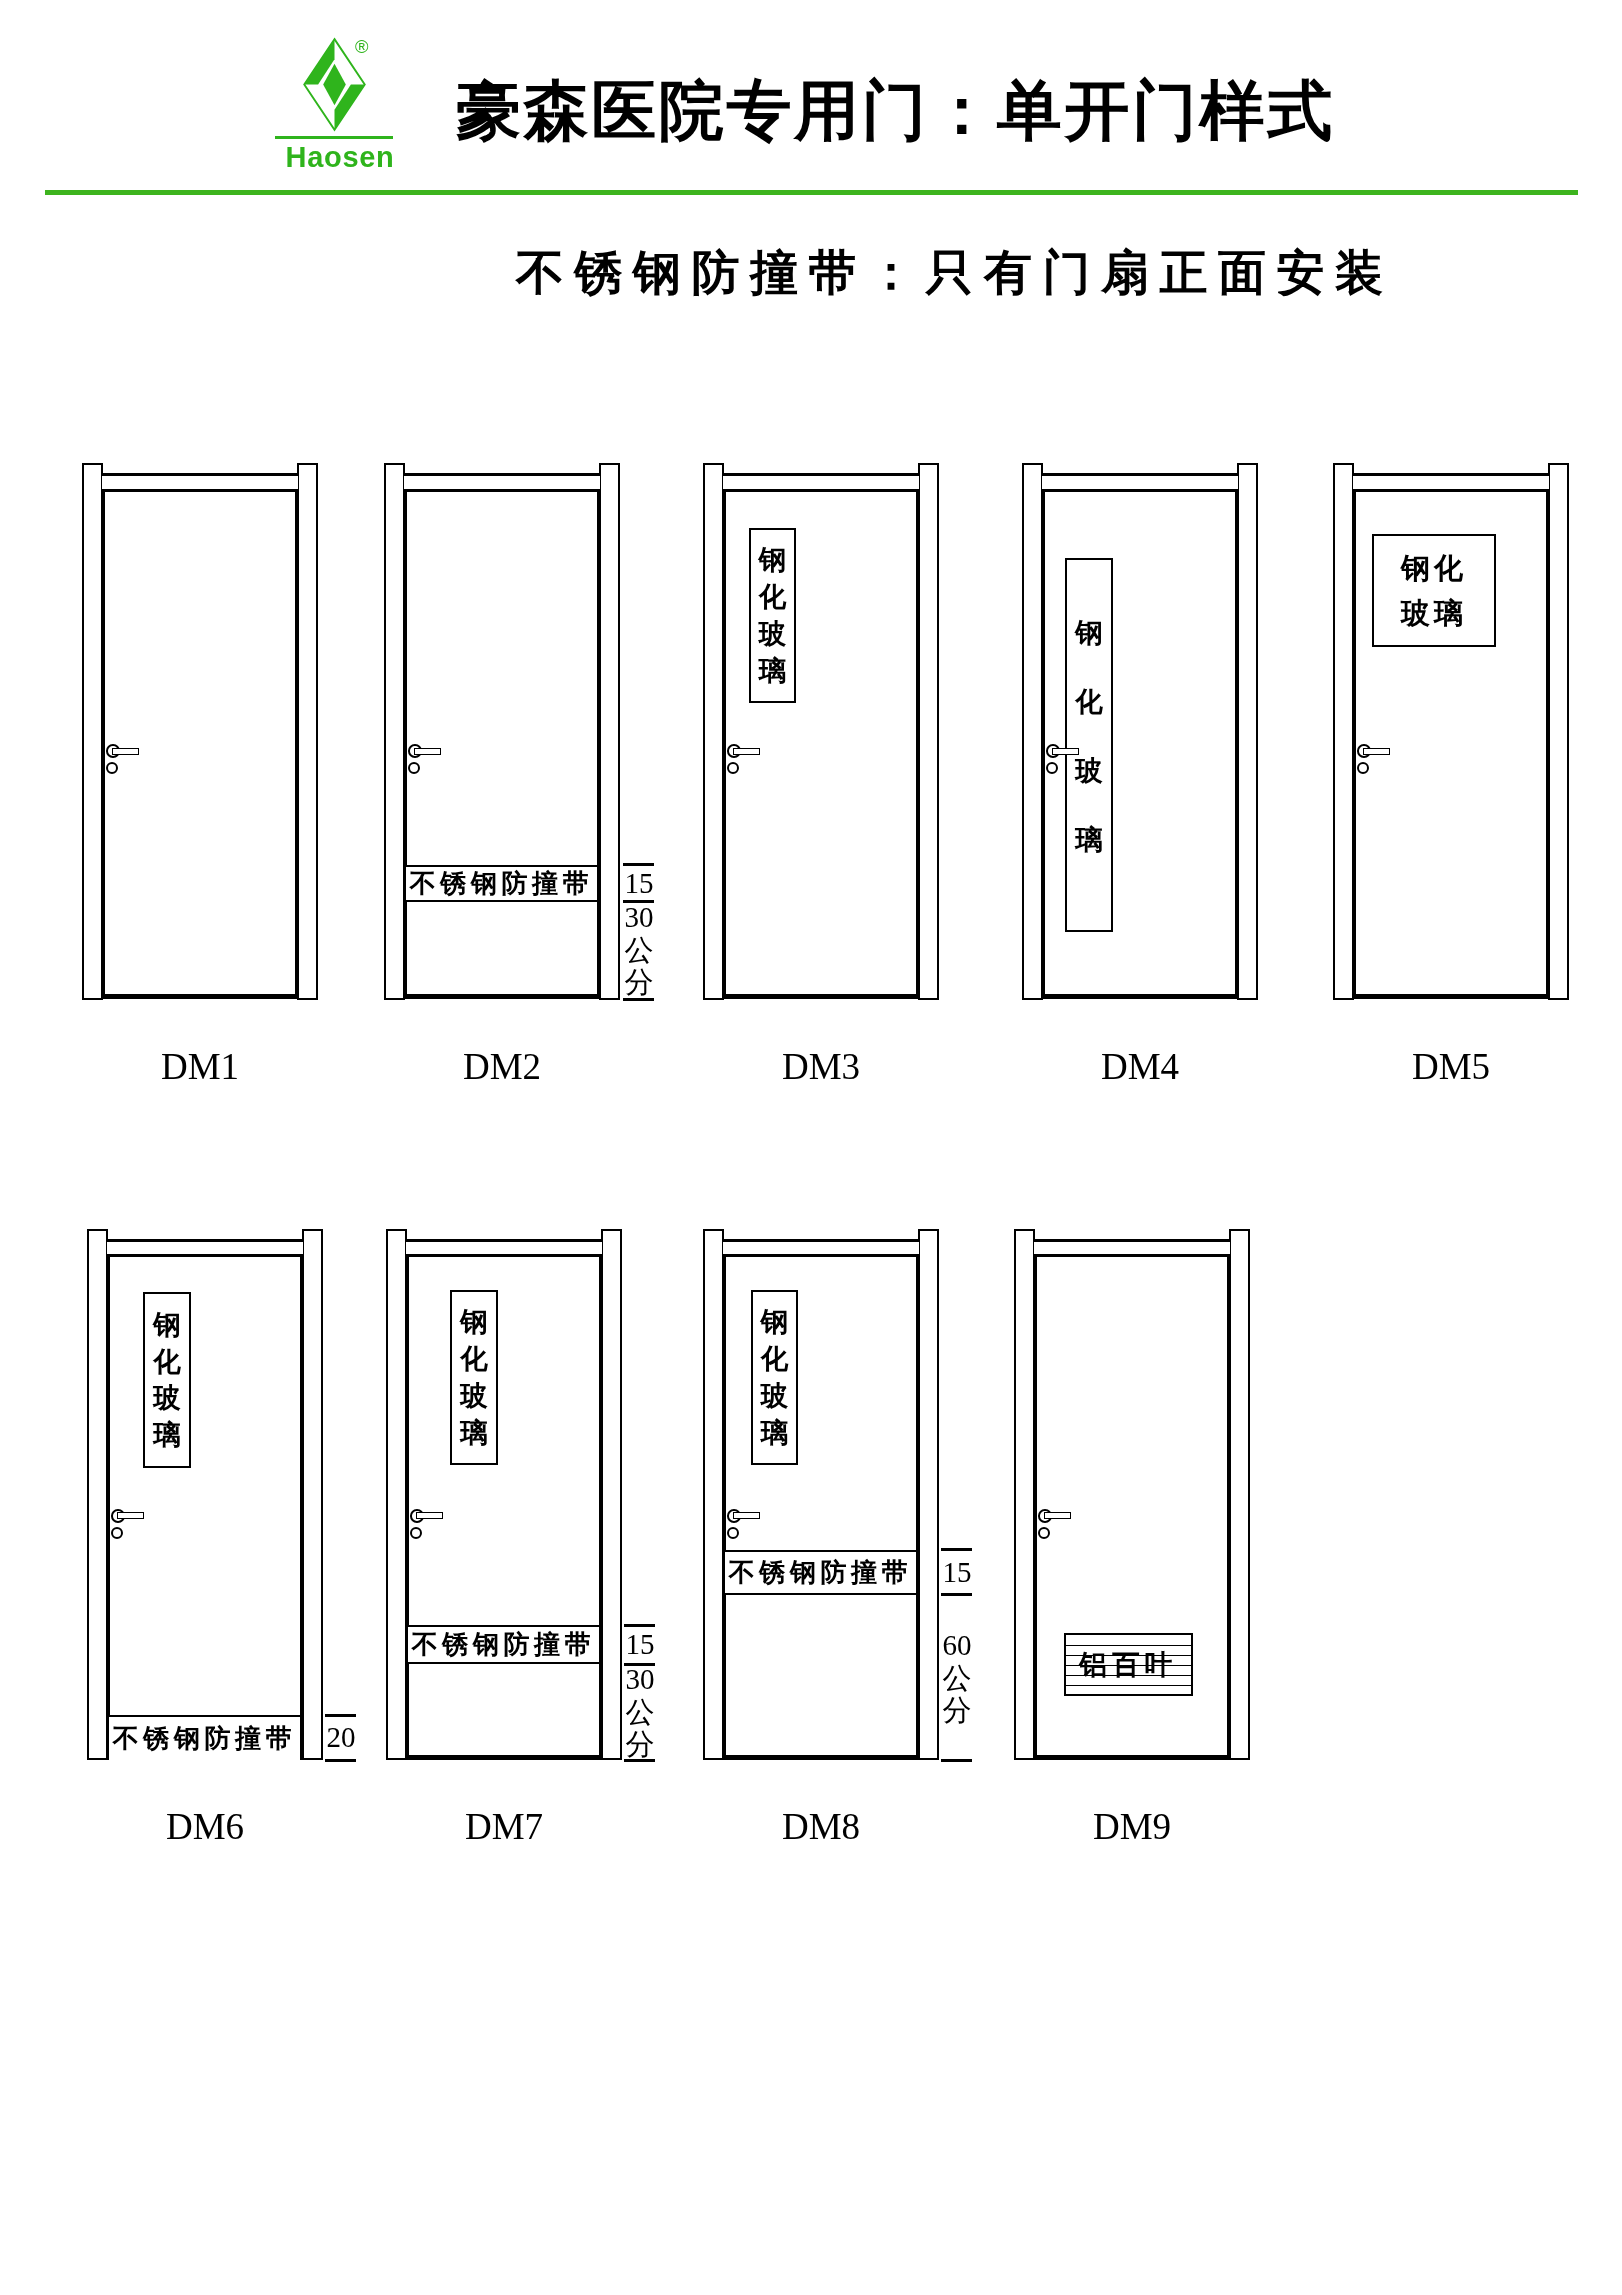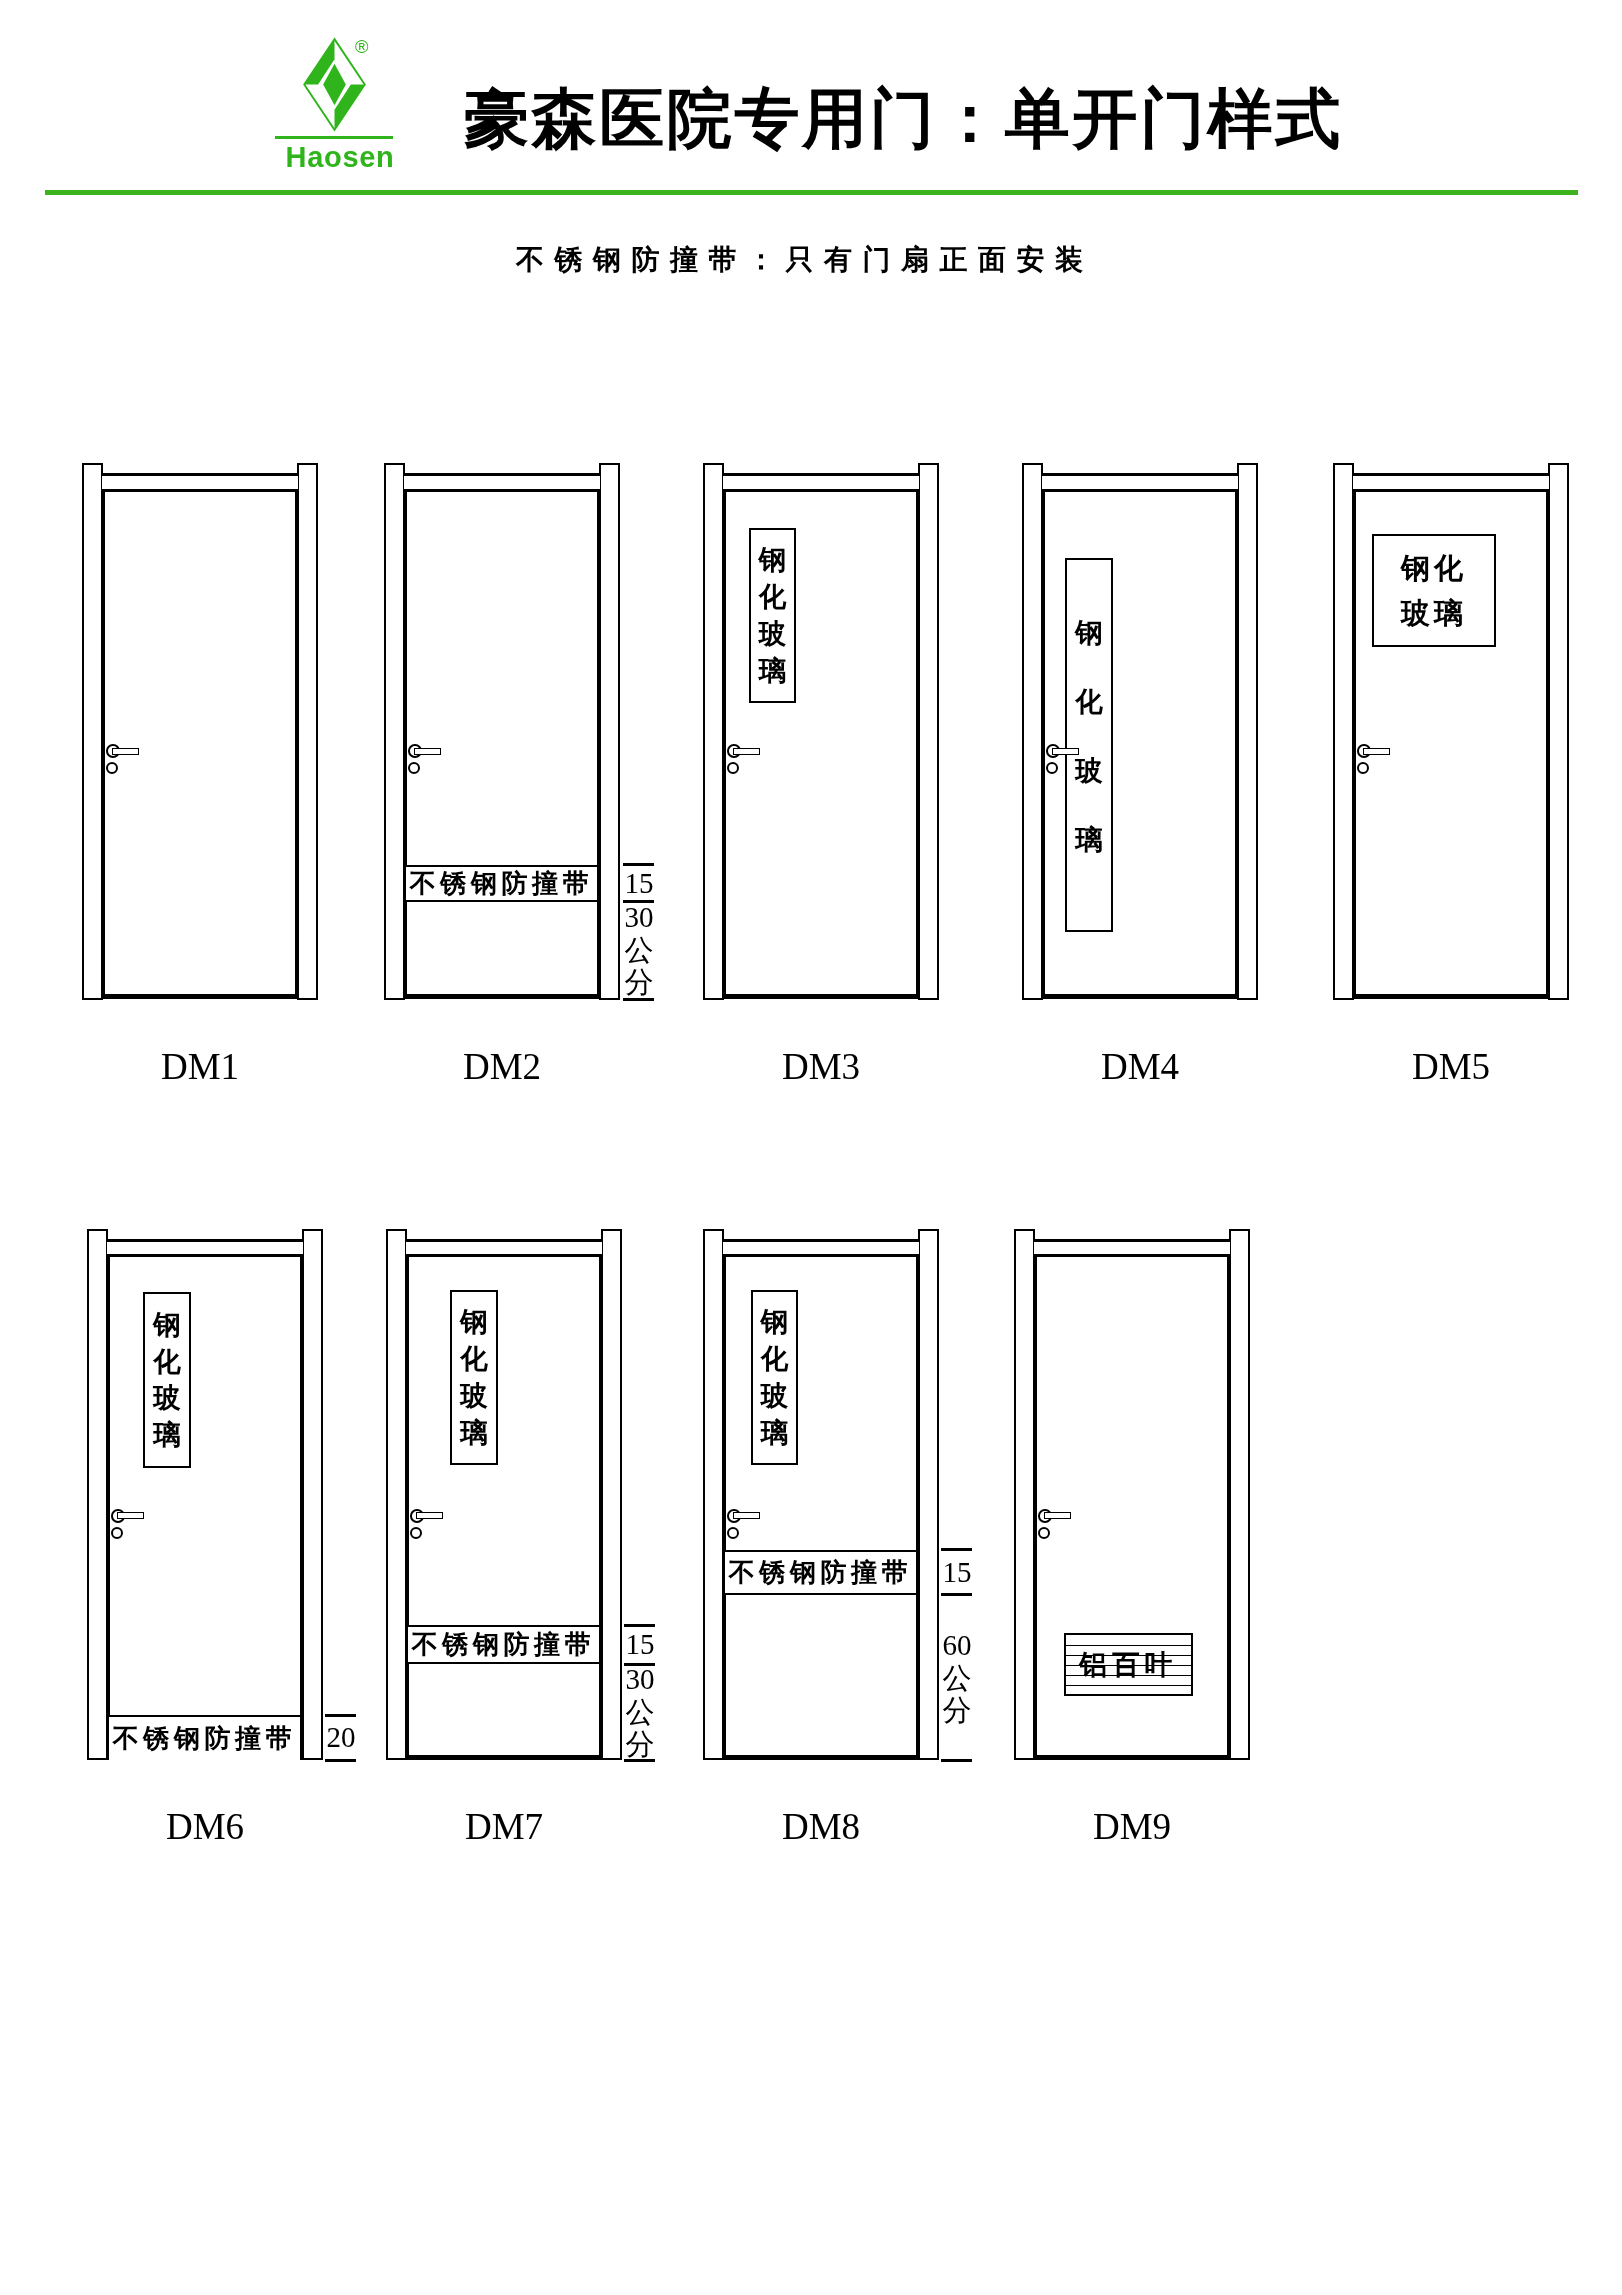--- a/index.html
+++ b/index.html
@@ -7,21 +7,21 @@
         font-family:"Liberation Serif","DejaVu Sans",serif;color:#000;}
   
   .logo{position:absolute;left:275px;top:36px;width:131px;height:131px;}
   .logo svg{position:absolute;left:27.5px;top:1.3px;}
   .logo .reg{position:absolute;left:80px;top:0px;font-size:18.3px;font-family:"Liberation Sans",sans-serif;}
   .logo-underline{position:absolute;left:0px;top:100px;width:118px;height:2.6px;}
   .logo-brand{position:absolute;left:10.5px;top:105px;font-size:29px;font-weight:bold;
               font-family:"Liberation Sans",sans-serif;letter-spacing:0.7px;}
   .title{position:absolute;left:448px;top:59px;font-size:65px;font-weight:900;letter-spacing:2.6px;white-space:nowrap;}
   .green-rule{position:absolute;left:45px;top:190px;width:1533px;height:4.6px;}
-  .subtitle{position:absolute;left:516px;top:241px;font-size:28px;font-weight:900;letter-spacing:10.5px;white-space:nowrap;}
+  .subtitle{position:absolute;left:516px;top:241px;font-size:48px;font-weight:900;letter-spacing:10.5px;white-space:nowrap;}
   
   .abs{position:absolute;box-sizing:border-box;}
   .door-label{font-size:37px;text-align:center;font-family:"Liberation Serif",serif;}
   .dim-text{font-size:29px;line-height:1.12;text-align:center;font-family:"Liberation Serif",serif;}
 </style>
 </head>
 <body>
 
 <div class="page">
 
@@ -30,21 +30,21 @@
       <svg width="63" height="95" viewBox="0 0 100 150">
         <polygon points="50,3 98,75 50,147 2,75" fill="none" stroke="#2fb41c" stroke-width="3"></polygon>
         <polygon points="50,3 2,75 24,75 50,35" fill="#2fb41c"></polygon>
         <polygon points="50,147 98,75 76,75 50,115" fill="#2fb41c"></polygon>
         <polygon points="50,42 68,75 50,108 32,75" fill="#2fb41c"></polygon>
       </svg>
       <span class="reg" style="color: rgb(47, 180, 28);">®</span>
       <div class="logo-underline" style="background: rgb(47, 180, 28);"></div>
       <div class="logo-brand" style="color: rgb(47, 180, 28);">Haosen</div>
     </div>
-    <h1 class="title" style="margin:16px">豪森医院专用门：单开门样式</h1>
+    <h1 class="title" style="margin:8px">豪森医院专用门：单开门样式</h1>
   </header>
 
   <div class="green-rule" style="background: rgb(61, 180, 30);"></div>
 
   <h2 class="subtitle" style="margin:0">不锈钢防撞带：只有门扇正面安装</h2>
 
   <div id="stage">
       <div class="abs" style="left: 82px; top: 463px; width: 327px; height: 707px;">
         <div class="abs" style="left: 0px; top: 0px; width: 21px; height: 537px; border: 2.6px solid rgb(0, 0, 0); background: rgb(255, 255, 255);"></div>
         <div class="abs" style="left: 215px; top: 0px; width: 21px; height: 537px; border: 2.6px solid rgb(0, 0, 0); background: rgb(255, 255, 255);"></div>

